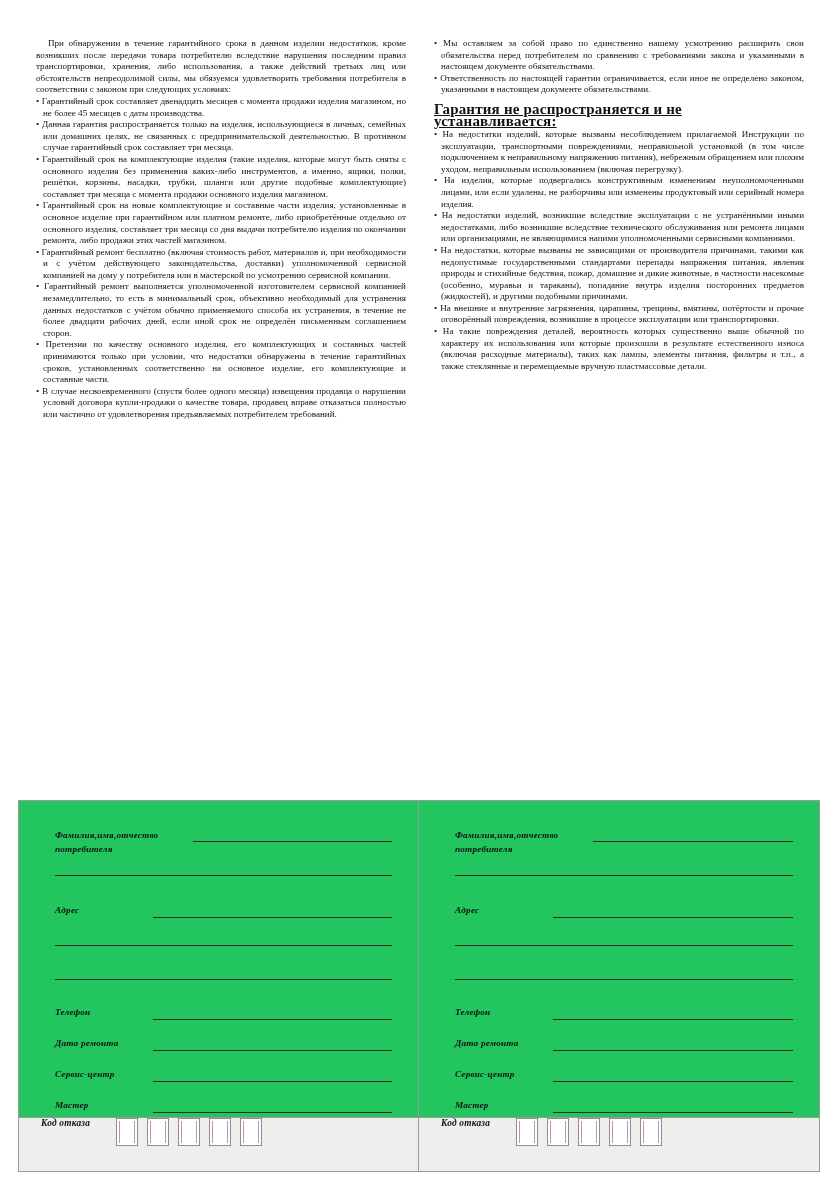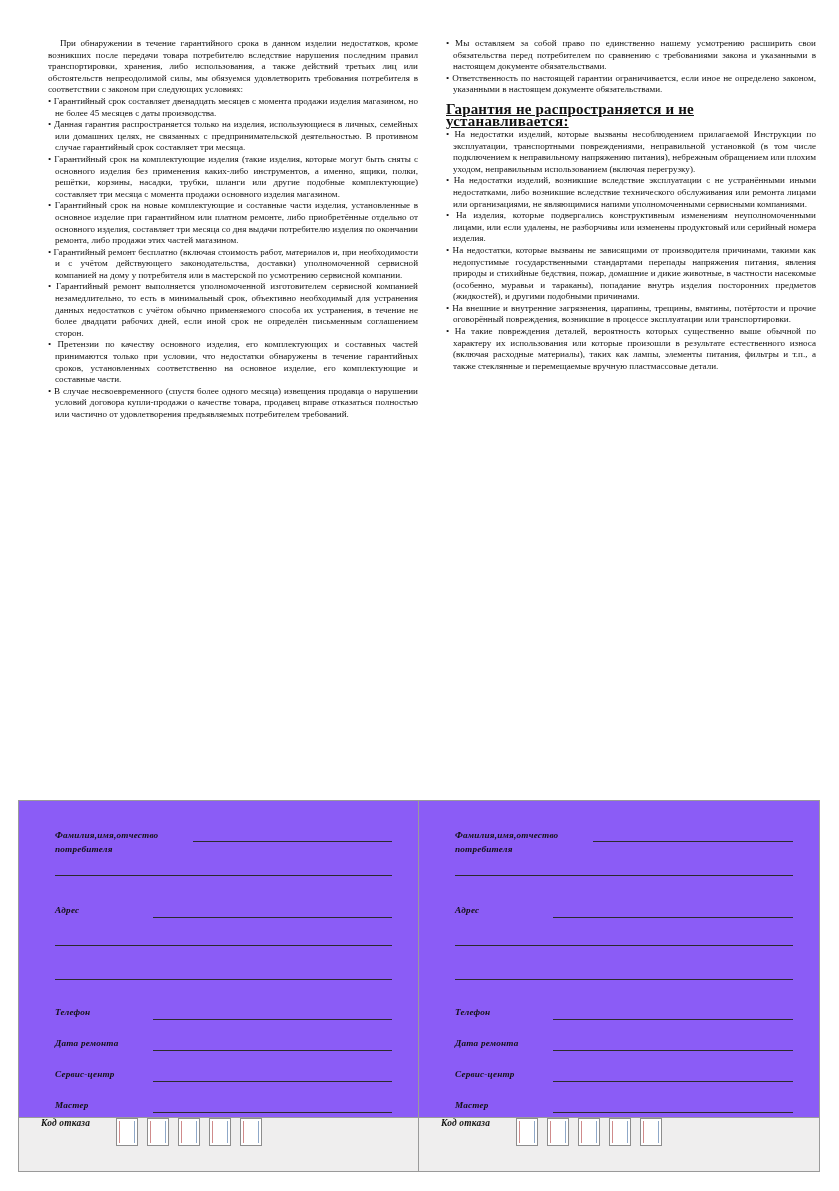--- a/index.html
+++ b/index.html
@@ -18,21 +18,21 @@
     position: absolute;
     left: 0; top: 0;
     width: 839px;
     height: 1191px;
     overflow: hidden;
   }
 
   
   .columns {
     position: absolute;
-    left: 48px;
+    left: 36px;
     top: 38px;
     width: 768px;
     display: flex;
     gap: 28px;
   }
   .col {
     width: 370px;
   }
   .col p {
     margin: 0 0 0 0;
@@ -67,21 +67,21 @@
     width: 803px;
     height: 372px;
     display: flex;
   }
   .coupon {
     position: relative;
     width: 401px;
     height: 372px;
     border: 1px solid #9a9a9a;
     box-sizing: border-box;
-    background: #8b5cf6;
+    background: #22c55e;
   }
   .coupon.left { border-right: 1px solid #9a9a9a; }
   .coupon.right { border-left: none; }
 
   .fields {
     position: absolute;
     left: 0; top: 0;
     width: 100%;
     height: 318px;
     padding: 28px 14px 0 14px;
@@ -181,22 +181,22 @@
       <p class="bullet"><span class="bdot">•&nbsp;</span><span>В случае несвоевременного (спустя более одного месяца) извещения продавца о нарушении условий договора купли-продажи о качестве товара, продавец вправе отказаться полностью или частично от удовлетворения предъявляемых потребителем требований.</span></p>
     </div>
 
     <div class="col">
       <p class="bullet"><span class="bdot">•&nbsp;</span><span>Мы оставляем за собой право по единственно нашему усмотрению расширить свои обязательства перед потребителем по сравнению с требованиями закона и указанными в настоящем документе обязательствами.</span></p>
       <p class="bullet"><span class="bdot">•&nbsp;</span><span>Ответственность по настоящей гарантии ограничивается, если иное не определено законом, указанными в настоящем документе обязательствами.</span></p>
 
       <h4>Гарантия не распространяется и не устанавливается:</h4>
 
       <p class="bullet"><span class="bdot">•&nbsp;</span><span>На недостатки изделий, которые вызваны несоблюдением прилагаемой Инструкции по эксплуатации, транспортными повреждениями, неправильной установкой (в том числе подключением к неправильному напряжению питания), небрежным обращением или плохим уходом, неправильным использованием (включая перегрузку).</span></p>
+      <p class="bullet"><span class="bdot">•&nbsp;</span><span>На изделия, которые подвергались конструктивным изменениям неуполномоченными лицами, или если удалены, не разборчивы или изменены продуктовый или серийный номера изделия.</span></p>
       <p class="bullet"><span class="bdot">•&nbsp;</span><span>На недостатки изделий, возникшие вследствие эксплуатации с не устранёнными иными недостатками, либо возникшие вследствие технического обслуживания или ремонта лицами или организациями, не являющимися напими уполномоченными сервисными компаниями.</span></p>
-      <p class="bullet"><span class="bdot">•&nbsp;</span><span>На изделия, которые подвергались конструктивным изменениям неуполномоченными лицами, или если удалены, не разборчивы или изменены продуктовый или серийный номера изделия.</span></p>
       <p class="bullet"><span class="bdot">•&nbsp;</span><span>На недостатки, которые вызваны не зависящими от производителя причинами, такими как недопустимые государственными стандартами перепады напряжения питания, явления природы и стихийные бедствия, пожар, домашние и дикие животные, в частности насекомые (особенно, муравьи и тараканы), попадание внутрь изделия посторонних предметов (жидкостей), и другими подобными причинами.</span></p>
       <p class="bullet"><span class="bdot">•&nbsp;</span><span>На внешние и внутренние загрязнения, царапины, трещины, вмятины, потёртости и прочие оговорённый повреждения, возникшие в процессе эксплуатации или транспортировки.</span></p>
       <p class="bullet"><span class="bdot">•&nbsp;</span><span>На такие повреждения деталей, вероятность которых существенно выше обычной по характеру их использования или которые произошли в результате естественного износа (включая расходные материалы), таких как лампы, элементы питания, фильтры и т.п., а также стеклянные  и перемещаемые вручную пластмассовые детали.</span></p>
     </div>
   </div>
 
   <div class="coupons">
 
     <div class="coupon left">
       <div class="fields">

